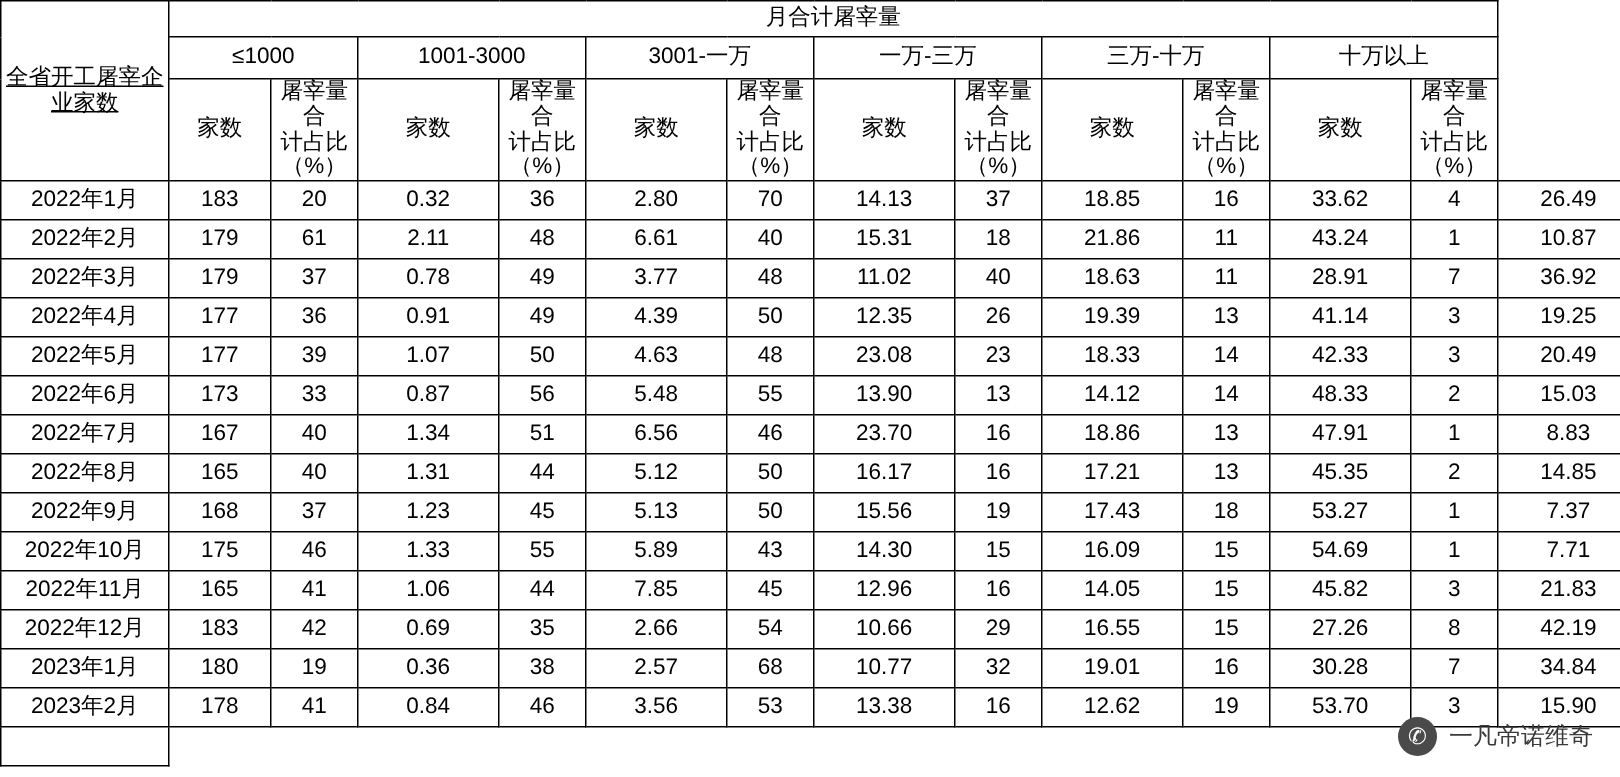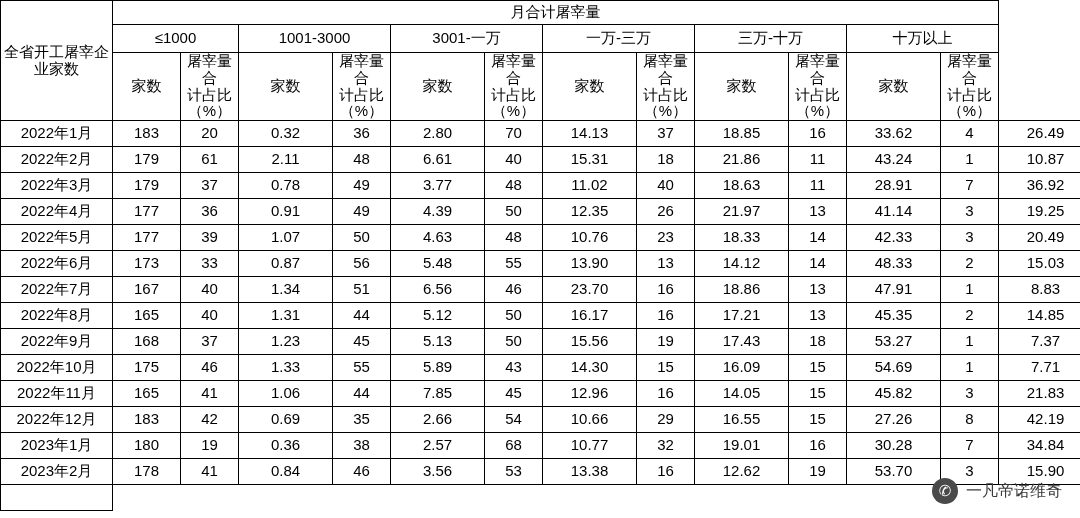--- a/index.html
+++ b/index.html
@@ -38,20 +38,21 @@
     font-size: 15px;
   }
   .hdr-sub {
     height: 62px;
     font-size: 15px;
   }
   .corner-cell {
     font-size: 15px;
     line-height: 1.16;
     padding: 2px 10px;
+    text-decoration: underline;
   }
   .row-label {
     text-align: right;
     padding-right: 6px;
     font-size: 16px;
     height: 25px;
     white-space: nowrap;
     margin-top: 20px;
   }
   td.num {
@@ -225,35 +226,35 @@
     <tr>
         <td class="row-label">2022年4月</td>
         <td class="num">177</td>
         <td class="num">36</td>
         <td class="num">0.91</td>
         <td class="num">49</td>
         <td class="num">4.39</td>
         <td class="num">50</td>
         <td class="num">12.35</td>
         <td class="num">26</td>
-        <td class="num">21.97</td>
+        <td class="num">19.39</td>
         <td class="num">13</td>
         <td class="num">41.14</td>
         <td class="num">3</td>
         <td class="num">19.25</td>
       </tr>
     <tr>
         <td class="row-label">2022年5月</td>
         <td class="num">177</td>
         <td class="num">39</td>
         <td class="num">1.07</td>
         <td class="num">50</td>
         <td class="num">4.63</td>
         <td class="num">48</td>
-        <td class="num">10.76</td>
+        <td class="num">23.08</td>
         <td class="num">23</td>
         <td class="num">18.33</td>
         <td class="num">14</td>
         <td class="num">42.33</td>
         <td class="num">3</td>
         <td class="num">20.49</td>
       </tr>
     <tr>
         <td class="row-label">2022年6月</td>
         <td class="num">173</td>

